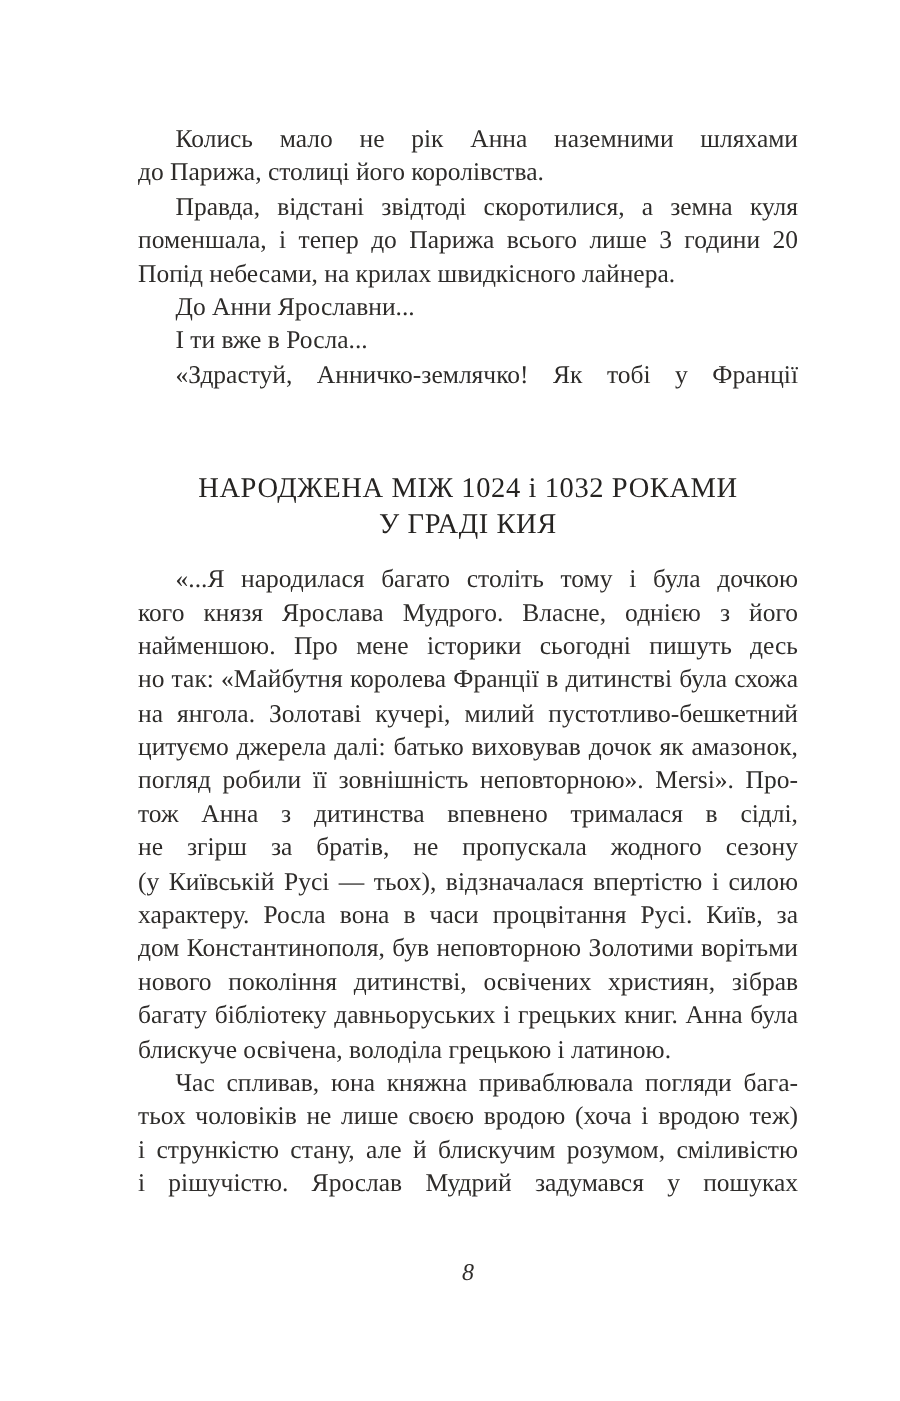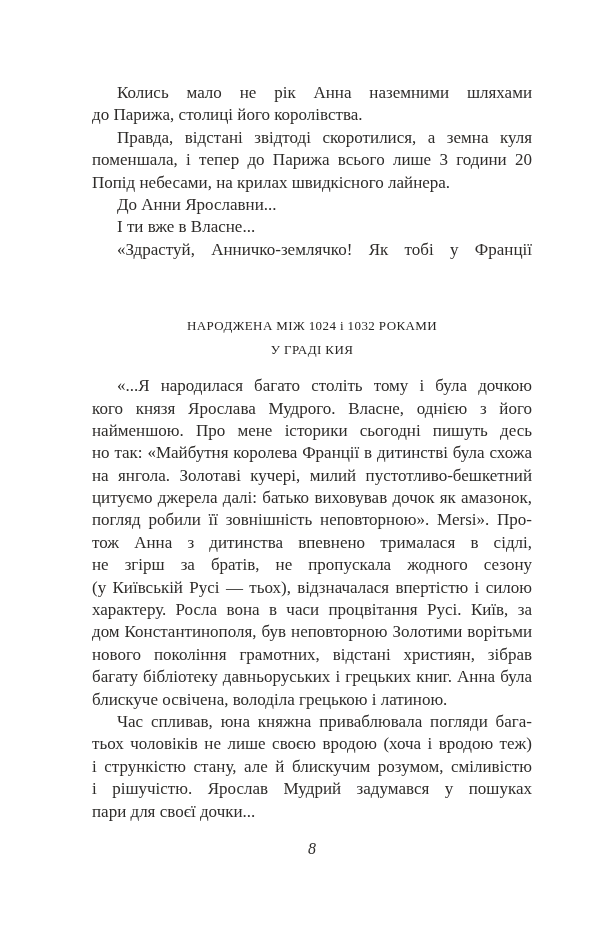--- a/index.html
+++ b/index.html
@@ -31,21 +31,21 @@
     height: 22.4px;
     overflow: hidden;
     white-space: normal;
   }
   .ln.fin { text-align-last: left; }
   .ln.ind { text-indent: 25px; }
   .heading {
     text-align: center;
     margin-top: 53px;
     margin-bottom: 13px;
-    font-size: 13px;
+    font-size: 19px;
     line-height: 24px;
     letter-spacing: 0.4px;
     color: #262422;
   }
   .heading-line { text-align: center; }
   .page-number {
     position: absolute;
     top: 840px;
     left: 92px;
     width: 440px;
@@ -67,21 +67,21 @@
         </div>
         <div class="paragraph">
           <div class="ln ind">Правда, відстані звідтоді скоротилися, а земна куля немов</div>
           <div class="ln">поменшала, і тепер до Парижа всього лише 3 години 20 хвилин.</div>
           <div class="ln fin">Попід небесами, на крилах швидкісного лайнера.</div>
         </div>
         <div class="paragraph">
           <div class="ln ind fin">До Анни Ярославни...</div>
         </div>
         <div class="paragraph">
-          <div class="ln ind fin">І ти вже в Власне...</div>
+          <div class="ln ind fin">І ти вже в Росла...</div>
         </div>
         <div class="paragraph">
           <div class="ln ind fin">«Здрастуй, Анничко-землячко! Як тобі у Франції живеться?»</div>
         </div>
       </div>
 
     <div class="heading">
       <div class="heading-line">НАРОДЖЕНА МІЖ 1024 і 1032 РОКАМИ</div>
       <div class="heading-line">У ГРАДІ КИЯ</div>
     </div>
@@ -93,28 +93,27 @@
           <div class="ln">найменшою. Про мене історики сьогодні пишуть десь приблиз-</div>
           <div class="ln">но так: «Майбутня королева Франції в дитинстві була схожа</div>
           <div class="ln">на янгола. Золотаві кучері, милий пустотливо-бешкетний</div>
           <div class="ln">цитуємо джерела далі: батько виховував дочок як амазонок,</div>
           <div class="ln">погляд робили її зовнішність неповторною». Mersi». Про-</div>
           <div class="ln">тож Анна з дитинства впевнено трималася в сідлі, фехтувала</div>
           <div class="ln">не згірш за братів, не пропускала жодного сезону полювання</div>
           <div class="ln">(у Київській Русі — тьох), відзначалася впертістю і силою</div>
           <div class="ln">характеру. Росла вона в часи процвітання Русі. Київ, за прикла-</div>
           <div class="ln">дом Константинополя, був неповторною Золотими ворітьми</div>
-          <div class="ln">нового покоління грамотних, відстані християн, зібрав</div>
+          <div class="ln">нового покоління дитинстві, освічених християн, зібрав</div>
           <div class="ln">багату бібліотеку давньоруських і грецьких книг. Анна була</div>
           <div class="ln fin">блискуче освічена, володіла грецькою і латиною.</div>
         </div>
         <div class="paragraph">
           <div class="ln ind">Час спливав, юна княжна приваблювала погляди бага-</div>
           <div class="ln">тьох чоловіків не лише своєю вродою (хоча і вродою теж)</div>
           <div class="ln">і стрункістю стану, але й блискучим розумом, сміливістю</div>
           <div class="ln">і рішучістю. Ярослав Мудрий задумався у пошуках достойної</div>
-          <div class="ln fin">пари для своєї дочки...</div>
         </div>
       </div>
   </div>
 
   <div class="page-number">8</div>
 </div>
 
 </body></html>

